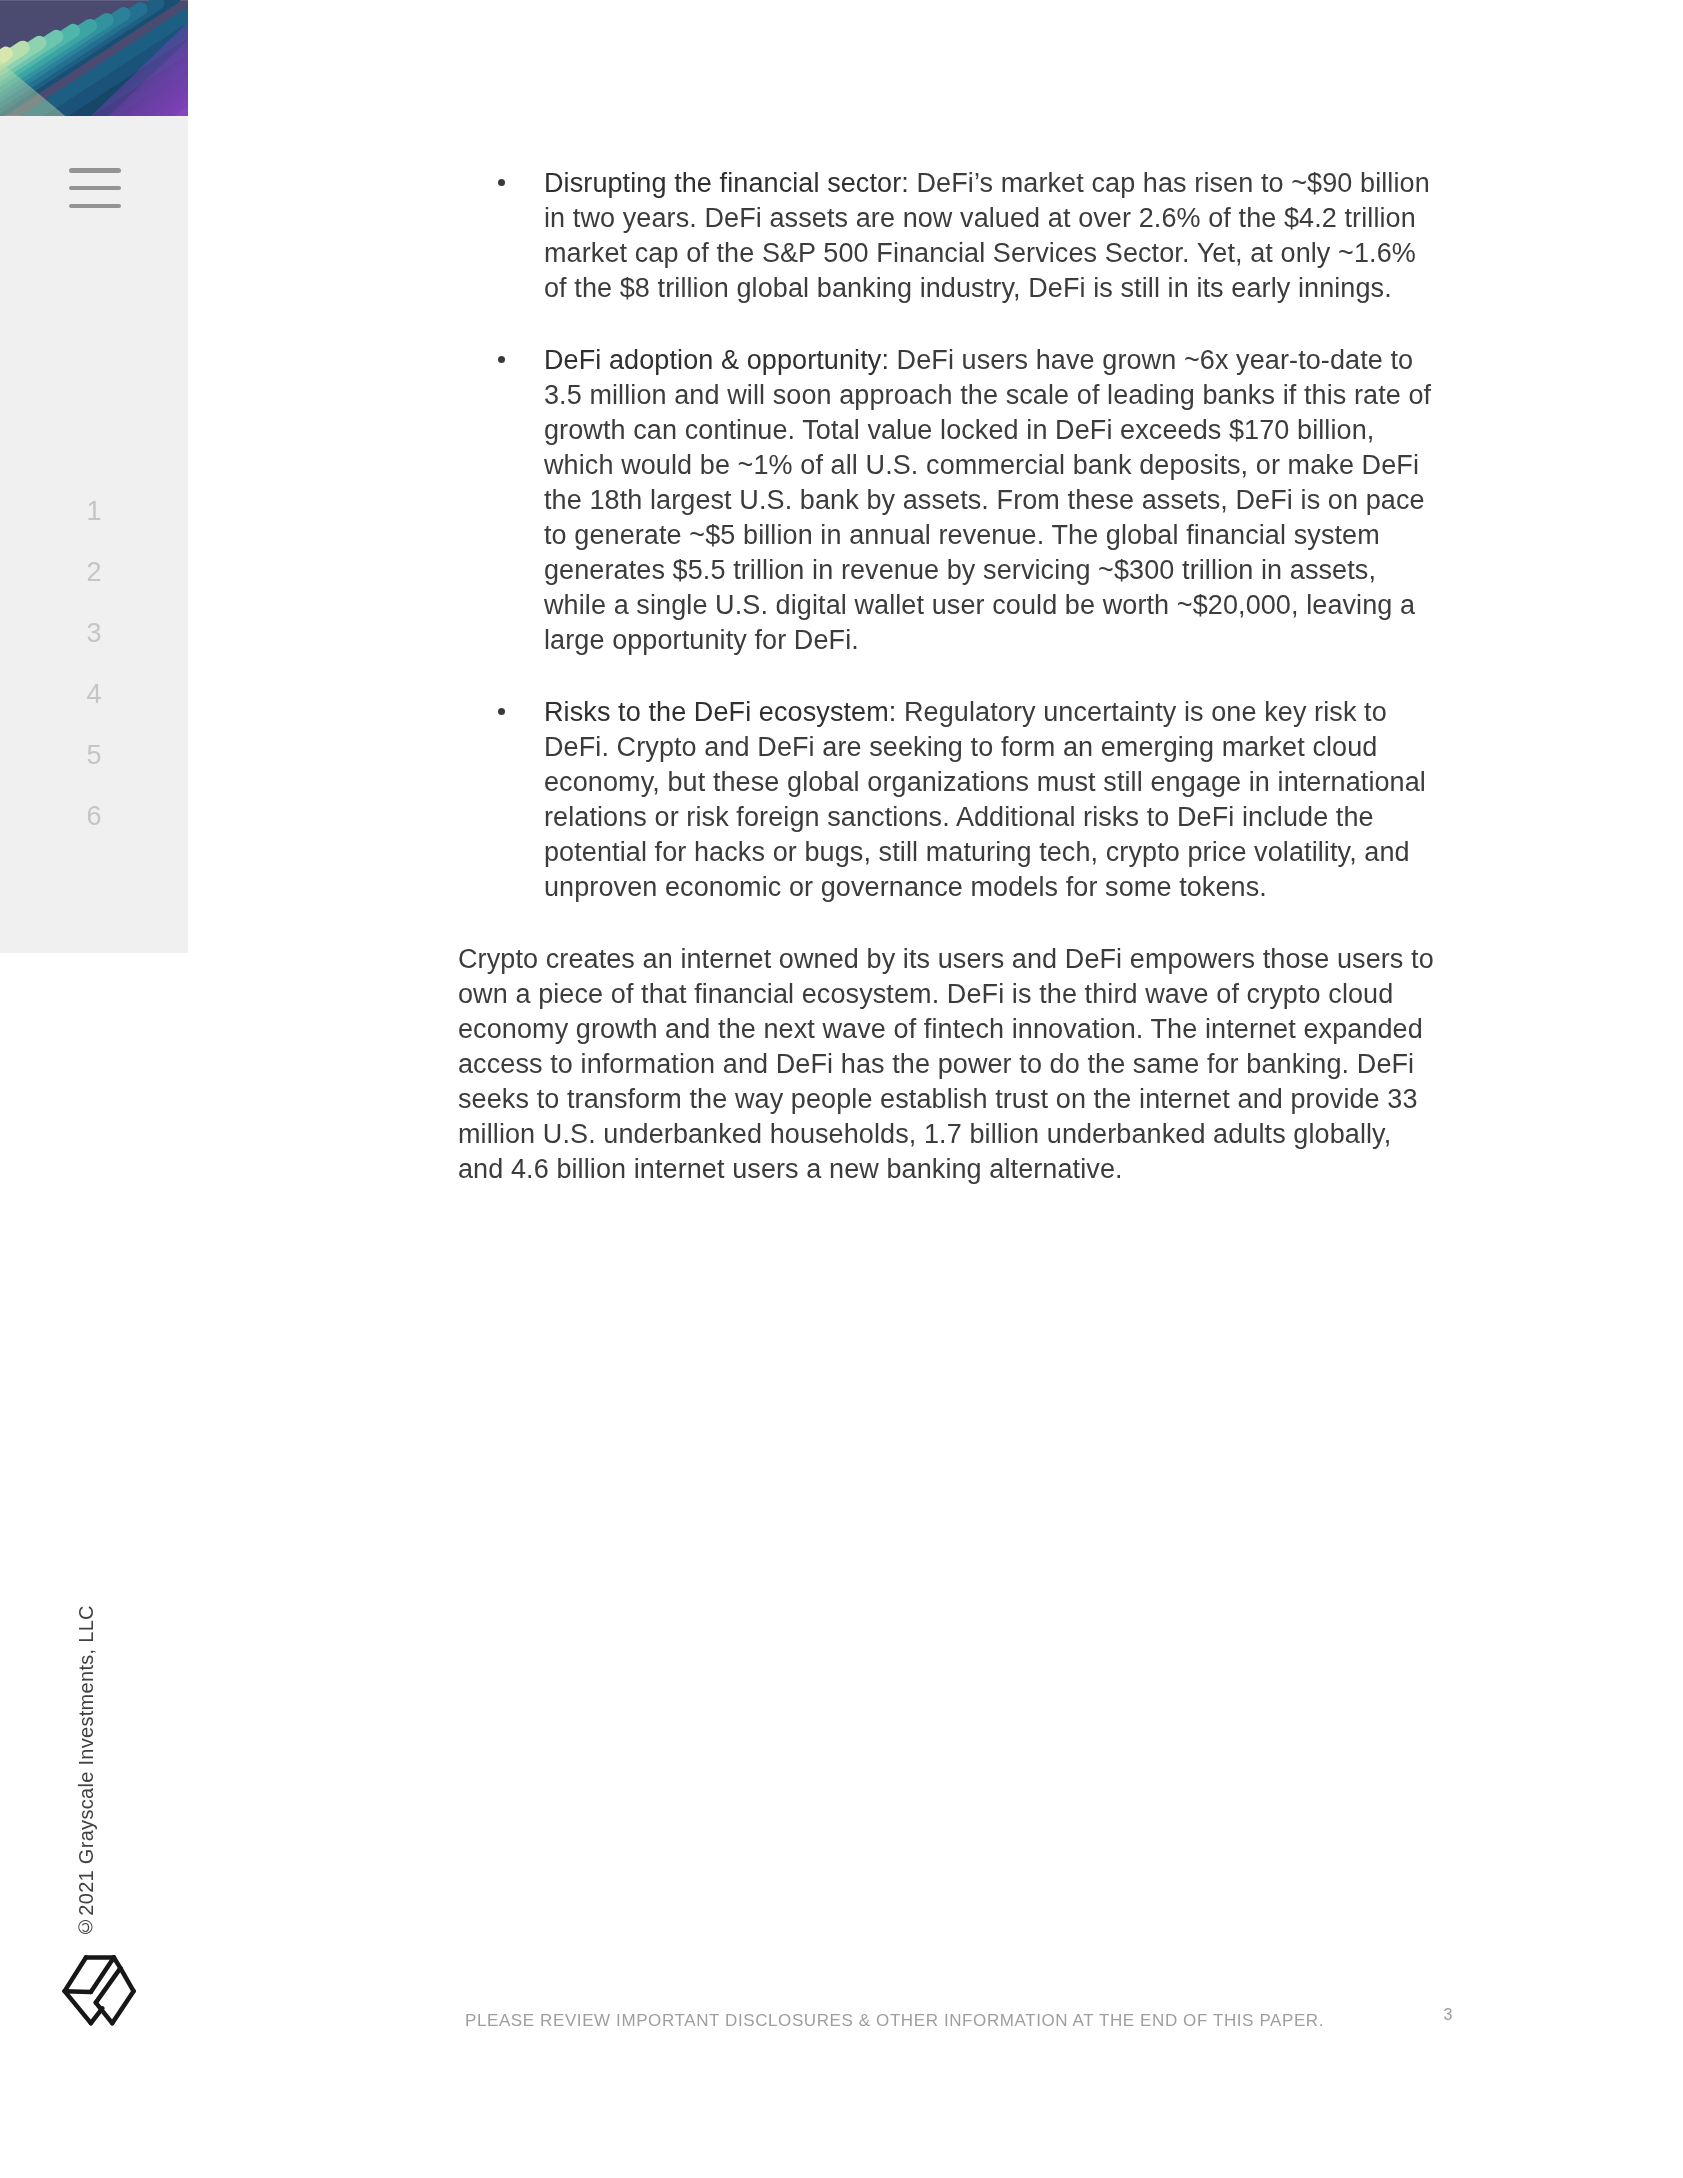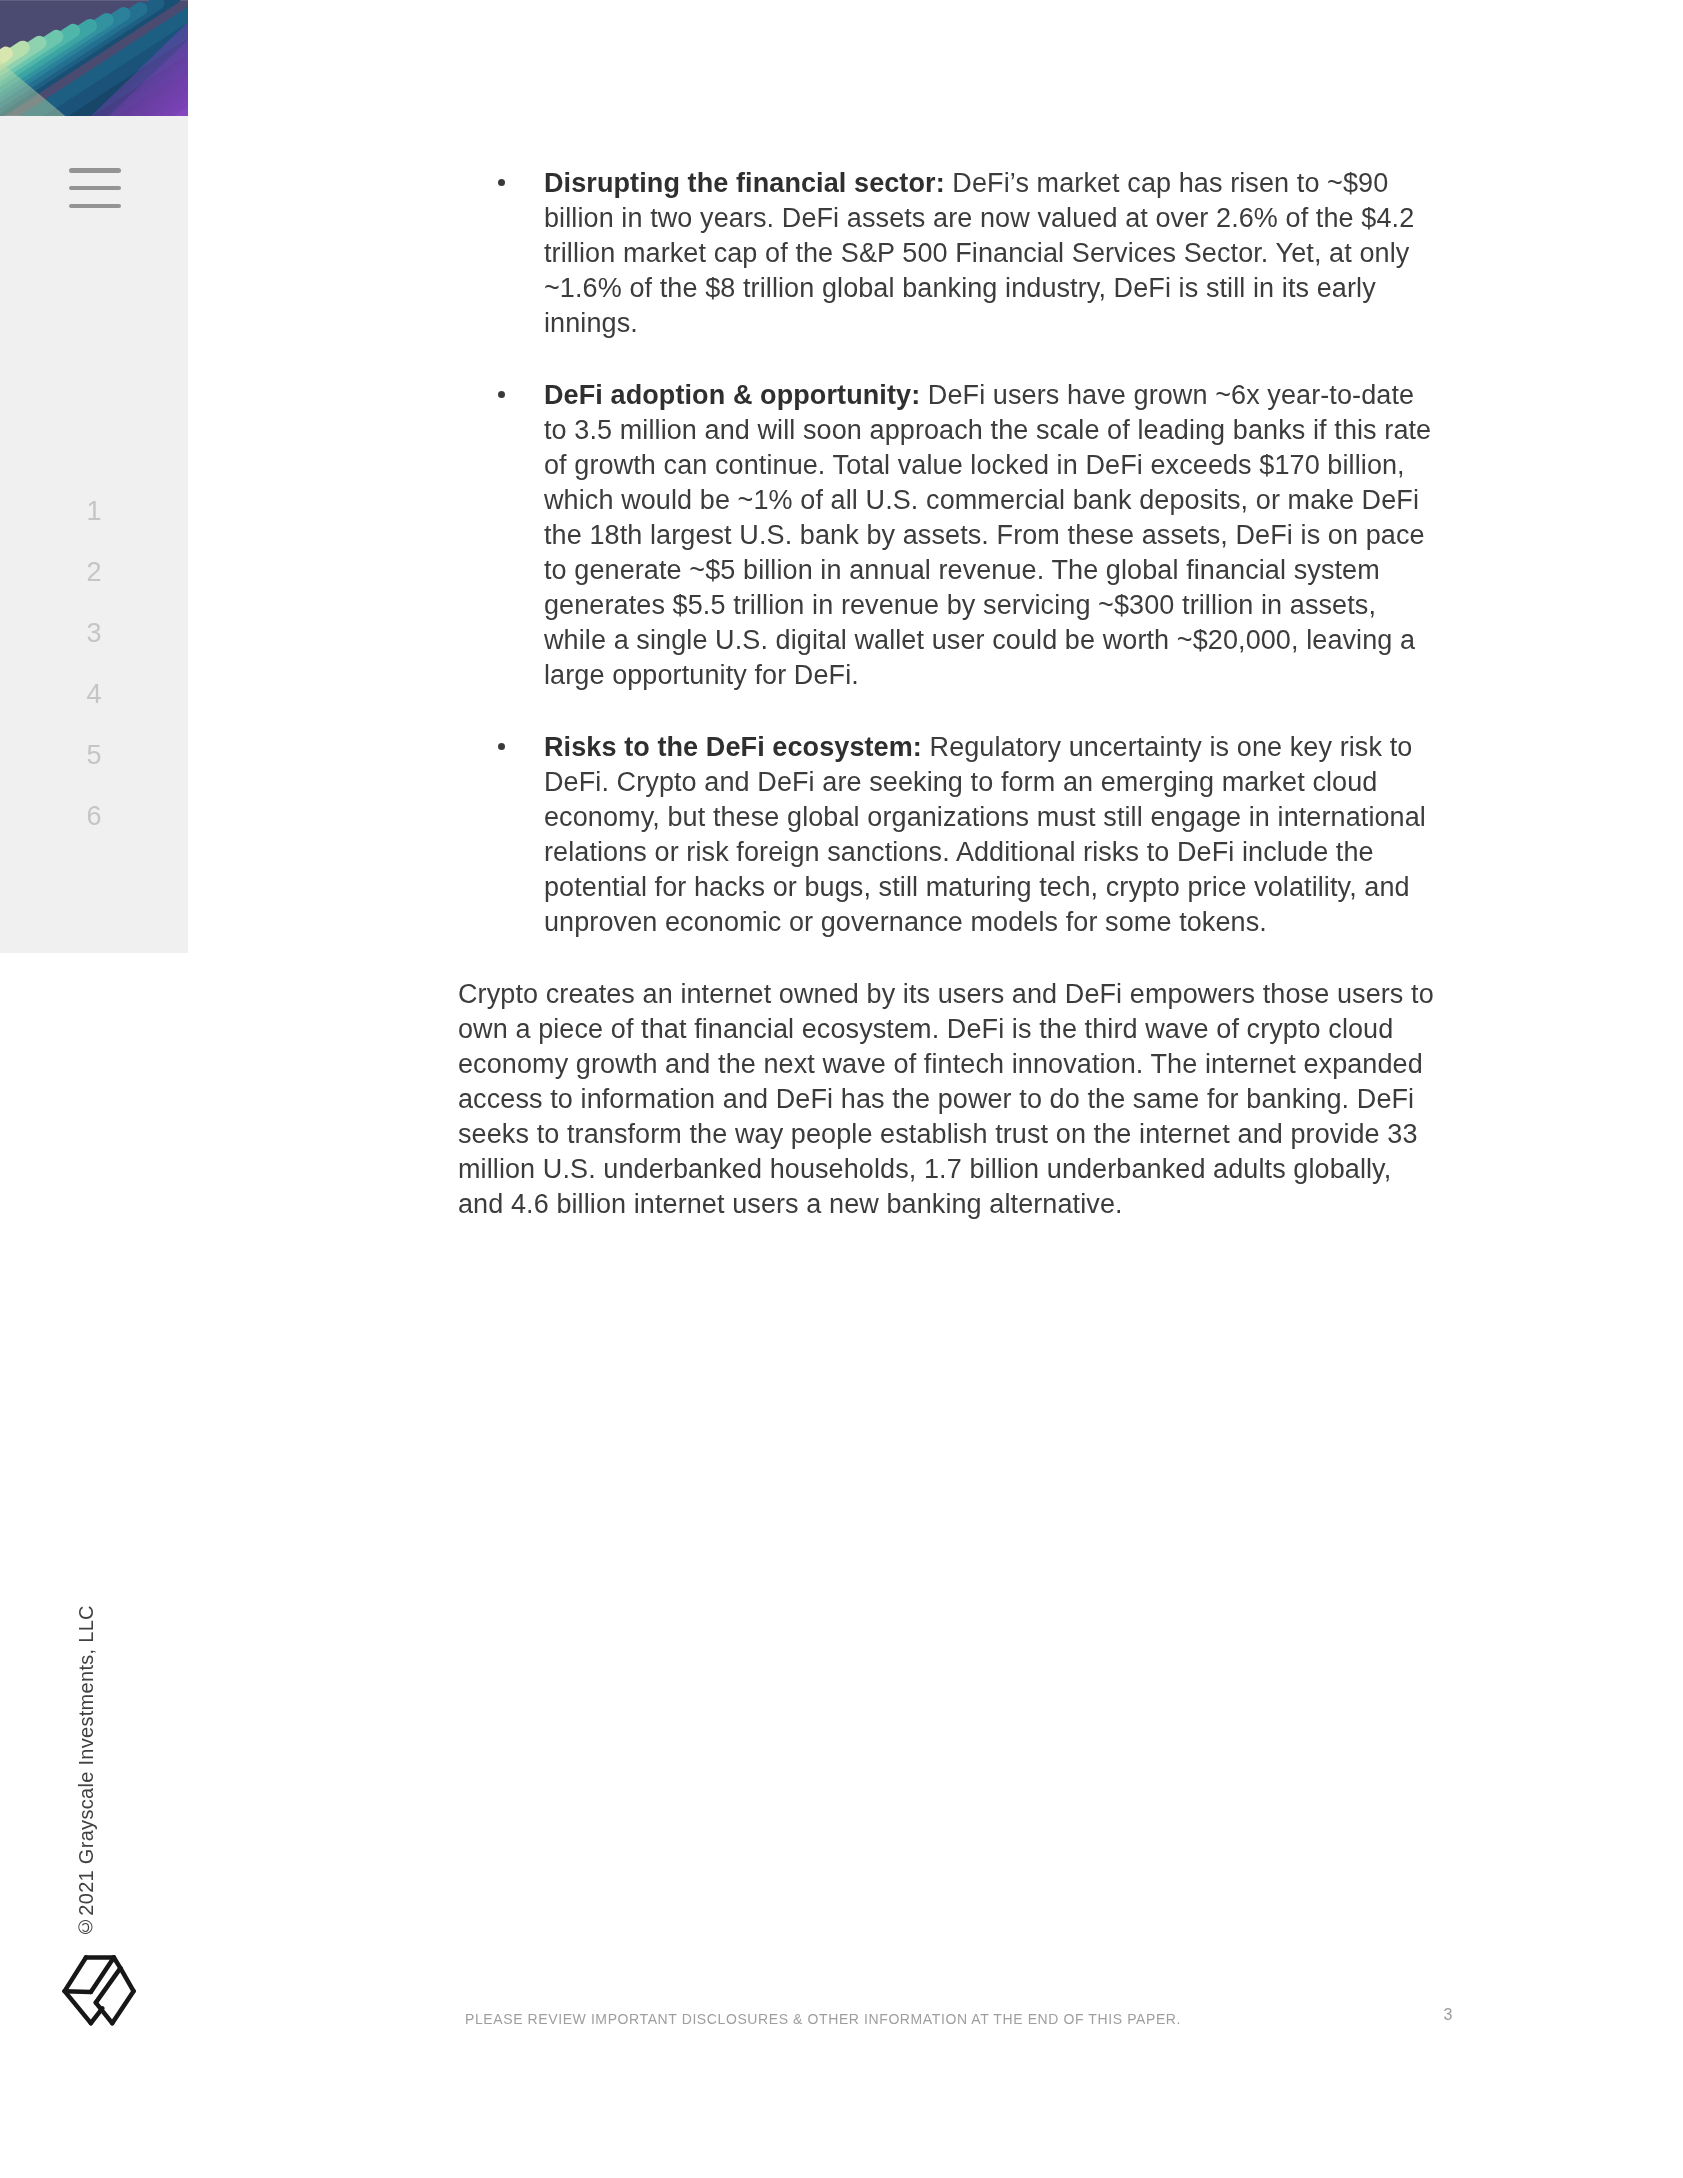--- a/index.html
+++ b/index.html
@@ -47,39 +47,39 @@
     letter-spacing:0.1px;
   }
   .bullet-list { list-style:none; width:975px; }
   .bullet-list li {
     position:relative; padding-left:86px; margin-bottom:37px;
   }
   .bullet-list li .dot {
     position:absolute; left:40px; top:13px; width:7px; height:7px;
     border-radius:50%; background:#3a3a3a;
   }
-  .lead { font-weight:700; color:#2f2f2f; }
+  .lead { font-weight:400; color:#2f2f2f; }
   .body-par { margin-top:28px; width:980px; }
 
   
   .copyright {
     position:absolute; left:67px; top:1527px; height:411px; width:38px;
     writing-mode:vertical-rl; transform:rotate(180deg);
     font-size:20px; color:#414141; letter-spacing:0.3px;
     display:flex; align-items:center;
     white-space:nowrap;
   }
 
   
   .logo { position:absolute; left:49px; top:1948px; width:87px; height:83px; }
 
   
   .footer-note {
     position:absolute; left:465px; top:2011px;
-    font-size:14px; letter-spacing:0.6px; color:#9e9e9e;
+    font-size:17px; letter-spacing:0.6px; color:#9e9e9e;
   }
   .footer-page {
     position:absolute; left:1434px; top:2006px; width:28px; text-align:center;
     font-size:16px; color:#9a9a9a;
   }
 </style>
 </head>
 <body>
 
 <div class="cover-art">

